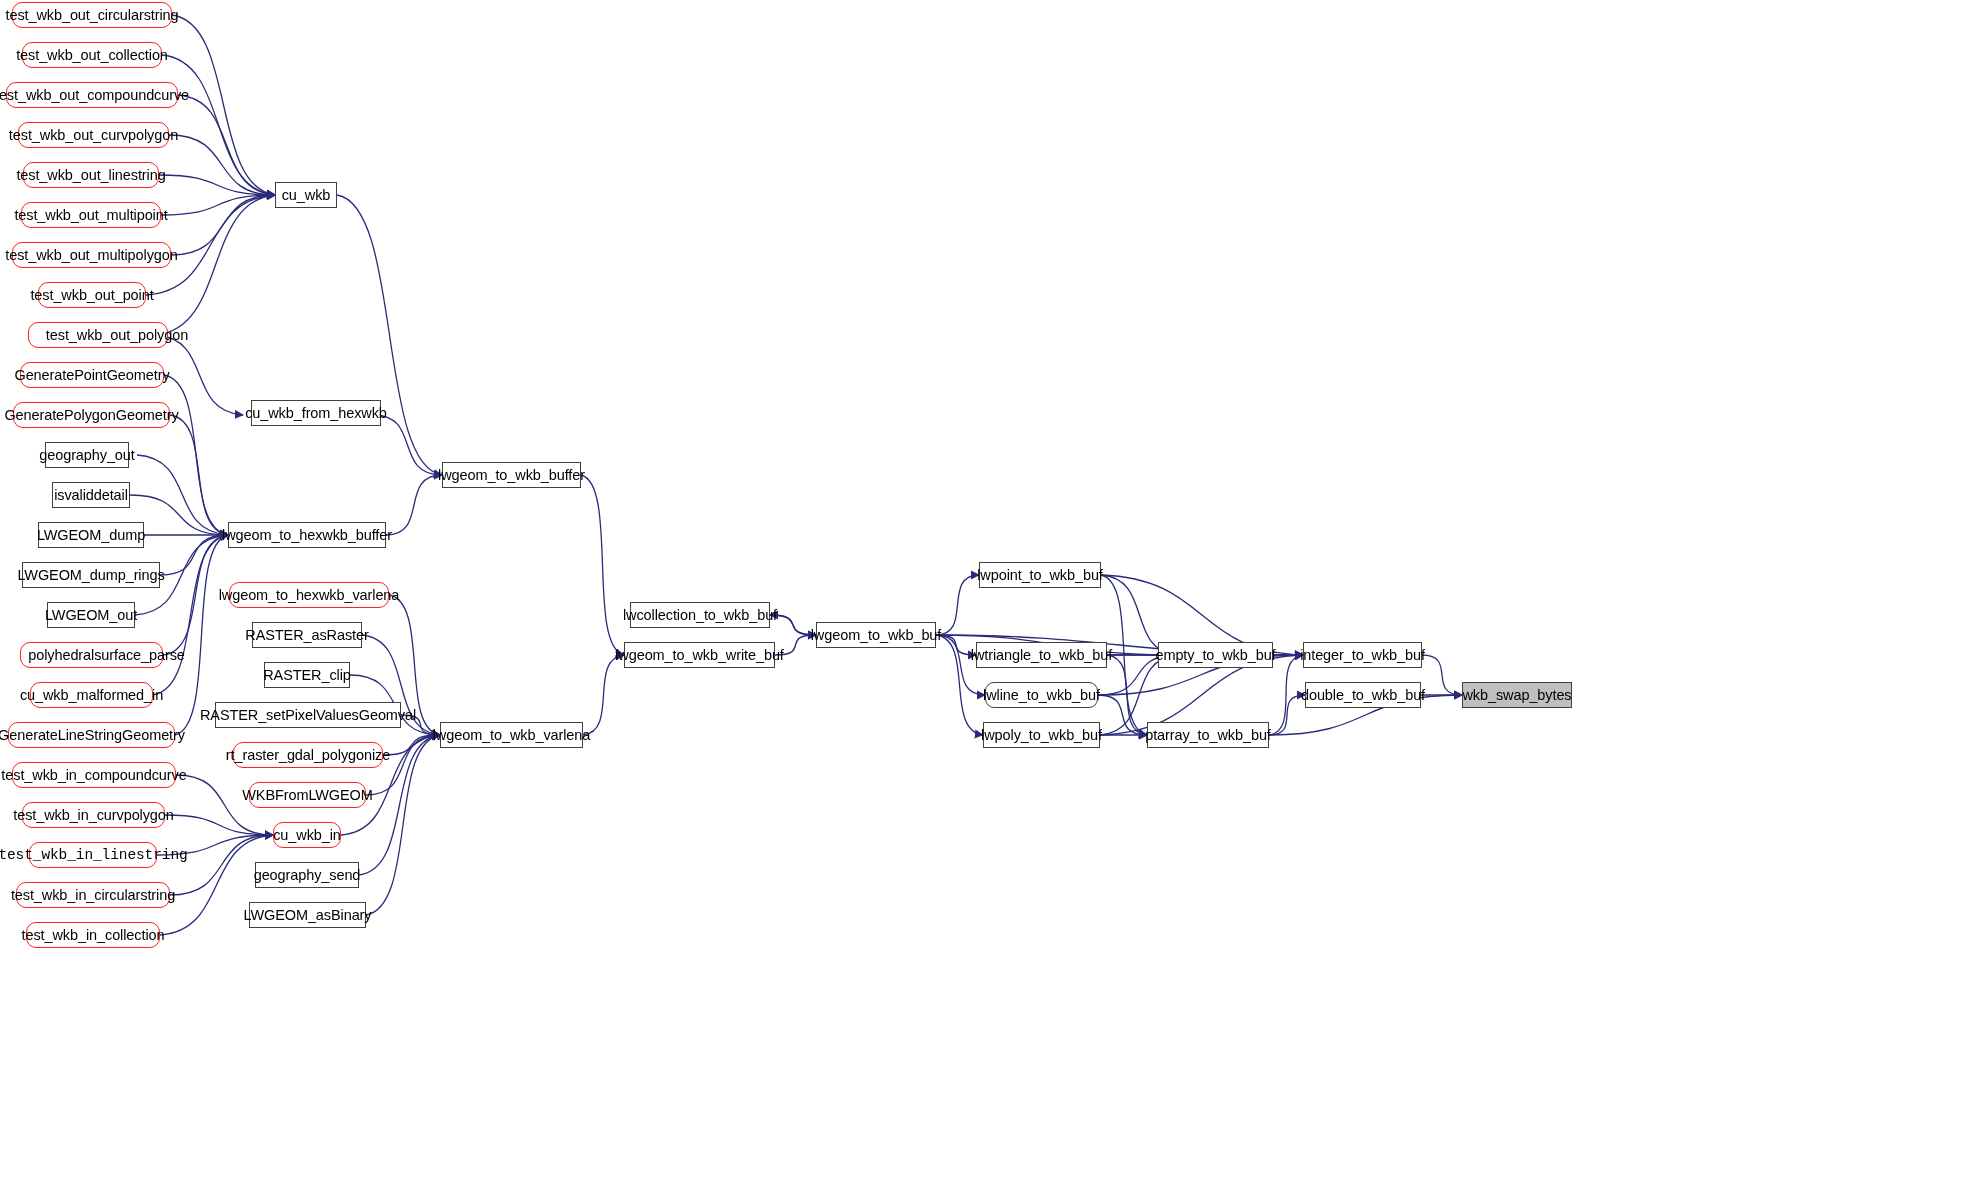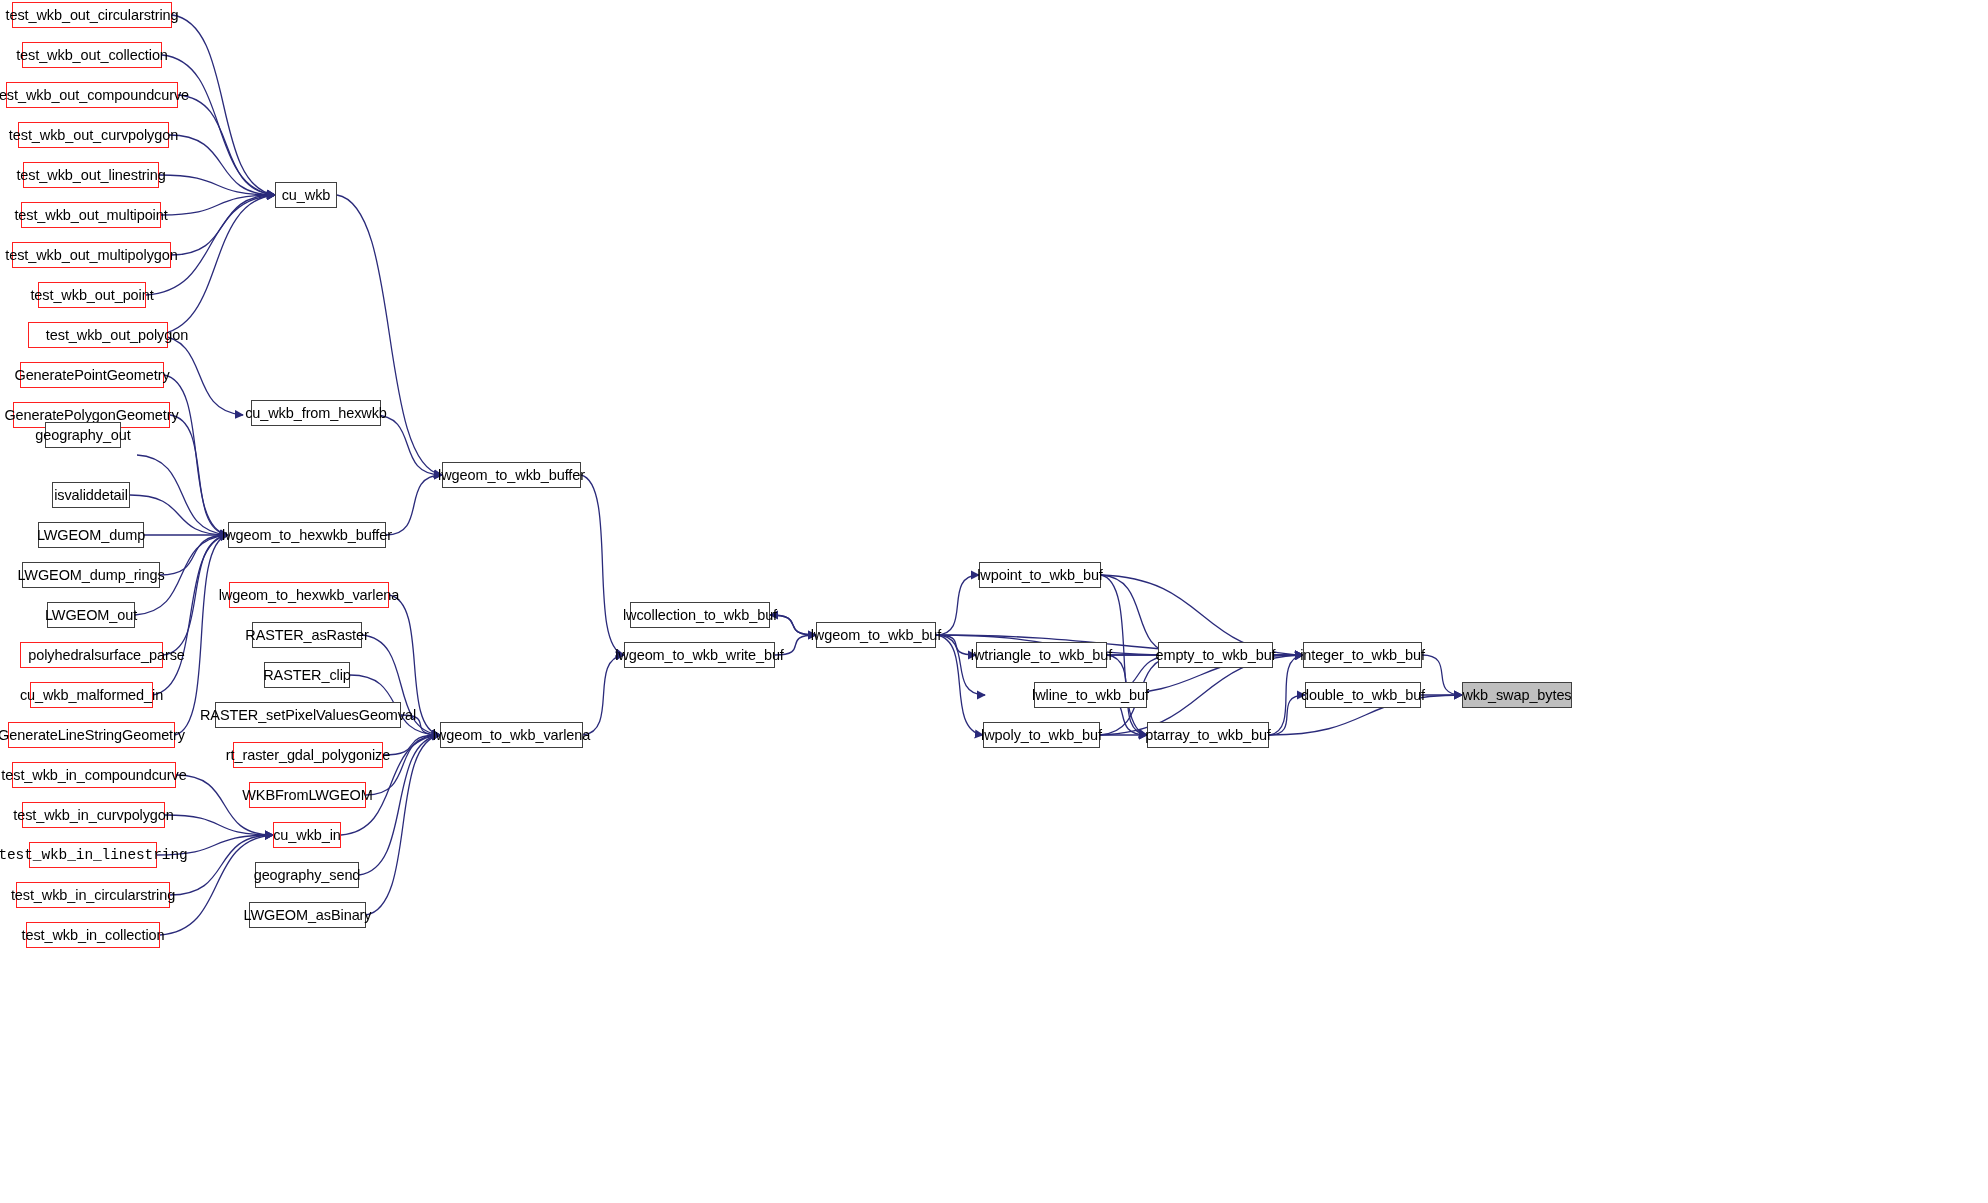--- a/index.html
+++ b/index.html
@@ -34,20 +34,21 @@
     background: #ffffff;
     color: #000000;
     font-size: 14.5px;
     line-height: 1;
     white-space: nowrap;
     letter-spacing: -0.1px;
     padding: 0 6px;
   }
   .node.red {
     border-color: #ff2020;
+    border-radius: 10px;
   }
   .node.highlight {
     background: #bfbfbf;
     border-color: #404040;
   }
 </style>
 </head>
 <body>
 
 <div id="graph">
@@ -131,21 +132,21 @@
       <div class="node red" style="left: 22px; top: 42px; width: 140px;">test_wkb_out_collection</div>
       <div class="node red" style="left: 6px; top: 82px; width: 172px;">test_wkb_out_compoundcurve</div>
       <div class="node red" style="left: 18px; top: 122px; width: 151px;">test_wkb_out_curvpolygon</div>
       <div class="node red" style="left: 23px; top: 162px; width: 136px;">test_wkb_out_linestring</div>
       <div class="node red" style="left: 21px; top: 202px; width: 140px;">test_wkb_out_multipoint</div>
       <div class="node red" style="left: 12px; top: 242px; width: 159px;">test_wkb_out_multipolygon</div>
       <div class="node red" style="left: 38px; top: 282px; width: 108px;">test_wkb_out_point</div>
       <div class="node red" style="left: 28px; top: 322px; width: 140px; padding-left: 44px;">test_wkb_out_polygon</div>
       <div class="node red" style="left: 20px; top: 362px; width: 144px;">GeneratePointGeometry</div>
       <div class="node red" style="left: 13px; top: 402px; width: 157px;">GeneratePolygonGeometry</div>
-      <div class="node" style="left: 45px; top: 422px; width: 76px;">geography_out</div>
+      <div class="node" style="left: 45px; top: 442px; width: 84px;">geography_out</div>
       <div class="node" style="left: 52px; top: 482px; width: 78px;">isvaliddetail</div>
       <div class="node" style="left: 38px; top: 522px; width: 106px;">LWGEOM_dump</div>
       <div class="node" style="left: 22px; top: 562px; width: 138px;">LWGEOM_dump_rings</div>
       <div class="node" style="left: 47px; top: 602px; width: 88px;">LWGEOM_out</div>
       <div class="node red" style="left: 20px; top: 642px; width: 143px; padding-left: 36px;">polyhedralsurface_parse</div>
       <div class="node red" style="left: 30px; top: 682px; width: 123px;">cu_wkb_malformed_in</div>
       <div class="node red" style="left: 8px; top: 722px; width: 167px;">GenerateLineStringGeometry</div>
       <div class="node red" style="left: 12px; top: 762px; width: 164px;">test_wkb_in_compoundcurve</div>
       <div class="node red" style="left: 22px; top: 802px; width: 143px;">test_wkb_in_curvpolygon</div>
       <div class="node red" style="left: 29px; top: 842px; width: 128px; font-family: Liberation Mono, monospace;">test_wkb_in_linestring</div>
@@ -163,21 +164,21 @@
       <div class="node red" style="left: 273px; top: 822px; width: 68px;">cu_wkb_in</div>
       <div class="node" style="left: 255px; top: 862px; width: 104px;">geography_send</div>
       <div class="node" style="left: 249px; top: 902px; width: 117px;">LWGEOM_asBinary</div>
       <div class="node" style="left: 442px; top: 462px; width: 139px;">lwgeom_to_wkb_buffer</div>
       <div class="node" style="left: 440px; top: 722px; width: 143px;">lwgeom_to_wkb_varlena</div>
       <div class="node" style="left: 630px; top: 602px; width: 140px;">lwcollection_to_wkb_buf</div>
       <div class="node" style="left: 624px; top: 642px; width: 151px;">lwgeom_to_wkb_write_buf</div>
       <div class="node" style="left: 979px; top: 562px; width: 122px;">lwpoint_to_wkb_buf</div>
       <div class="node" style="left: 816px; top: 622px; width: 120px;">lwgeom_to_wkb_buf</div>
       <div class="node" style="left: 976px; top: 642px; width: 131px;">lwtriangle_to_wkb_buf</div>
-      <div class="node" style="left: 1034px; top: 682px; width: 113px;">lwline_to_wkb_buf</div>
+      <div class="node" style="left: 985px; top: 682px; width: 113px; border-radius: 9px;">lwline_to_wkb_buf</div>
       <div class="node" style="left: 983px; top: 722px; width: 117px;">lwpoly_to_wkb_buf</div>
       <div class="node" style="left: 1158px; top: 642px; width: 115px;">empty_to_wkb_buf</div>
       <div class="node" style="left: 1147px; top: 722px; width: 122px;">ptarray_to_wkb_buf</div>
       <div class="node" style="left: 1303px; top: 642px; width: 119px;">integer_to_wkb_buf</div>
       <div class="node" style="left: 1305px; top: 682px; width: 116px;">double_to_wkb_buf</div>
       <div class="node highlight" style="left: 1462px; top: 682px; width: 110px;">wkb_swap_bytes</div>
     </div>
 </div>
 
 </body></html>

